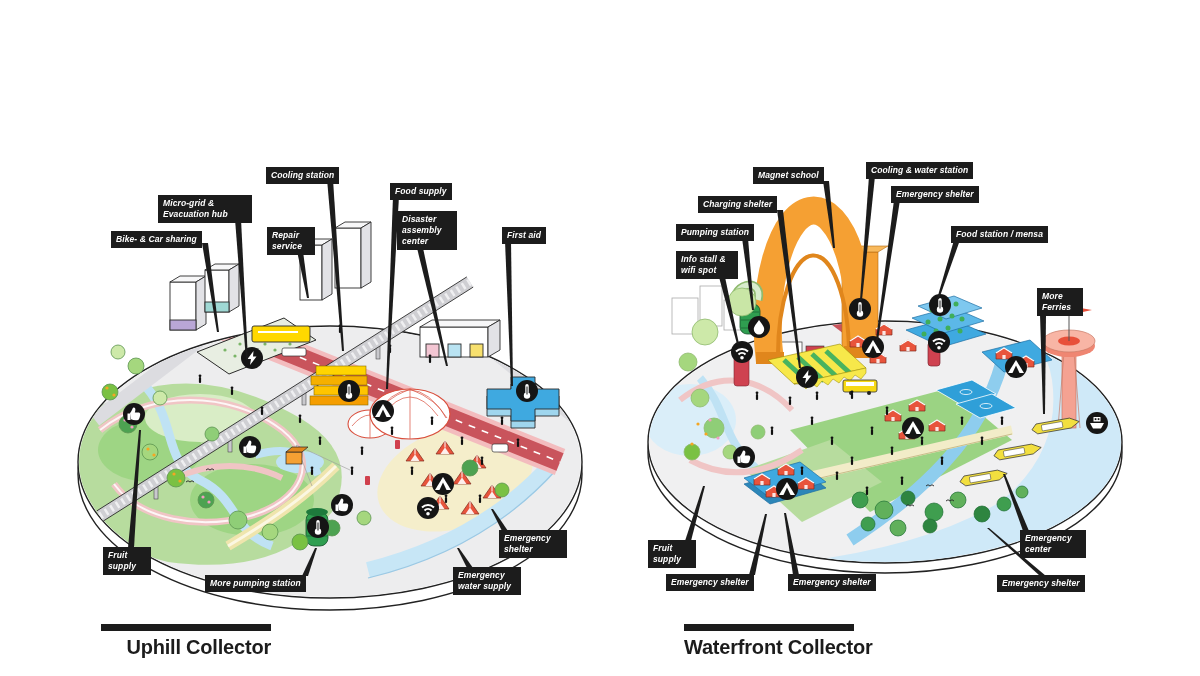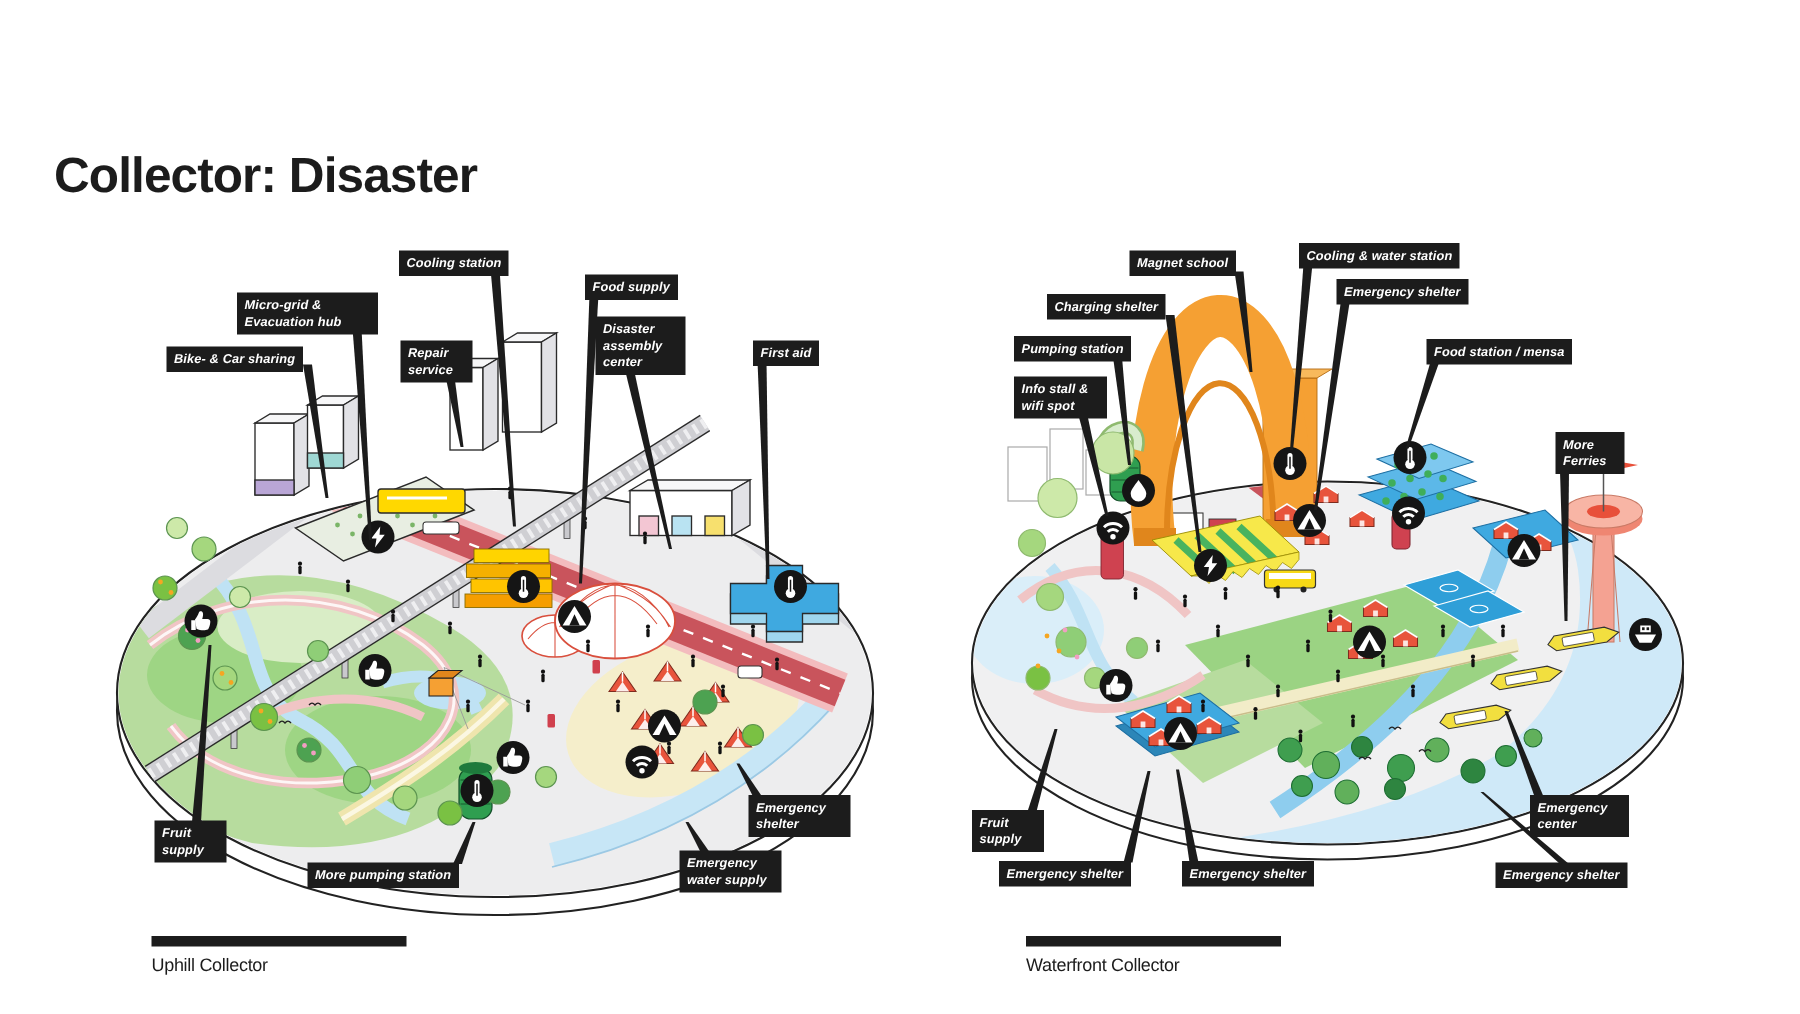--- a/index.html
+++ b/index.html
@@ -6,28 +6,27 @@
   .page{position:relative;width:1200px;height:676px;background:#fff;overflow:hidden;
         font-family:"Liberation Sans",sans-serif;}
   .art{position:absolute;left:0;top:0;z-index:1;}
   .page-title{position:absolute;left:36px;top:76px;z-index:3;
         font-size:33px;font-weight:bold;letter-spacing:-0.6px;color:#1c1c1c;white-space:nowrap;}
   .lbl{position:absolute;z-index:2;background:#1c1c1c;color:#fff;
        font-size:8.5px;font-weight:bold;line-height:1.3;padding:3px 5px;letter-spacing:.1px;font-style:italic;}
   .nw{white-space:nowrap;}
   .cap{position:absolute;z-index:2;}
   .cap-bar{width:170px;height:7px;background:#1c1c1c;margin-bottom:5px;}
-  .cap-text{font-size:12px;font-weight:normal;color:#1c1c1c;letter-spacing:-0.2px;white-space:nowrap;}
+  .cap-text{font-size:20px;font-weight:bold;color:#1c1c1c;letter-spacing:-0.2px;white-space:nowrap;text-align:right;}
 </style>
 </head>
 <body>
 
 <div class="page">
 
-<h1 class="page-title">Collector: Disaster</h1>
 
 <svg class="art" width="1200" height="676" viewBox="0 0 1200 676">
   <defs>
     <clipPath id="clipL">
           <ellipse cx="330" cy="462" rx="251" ry="135"></ellipse>
         </clipPath>
     <clipPath id="clipR">
           <ellipse cx="885" cy="442" rx="236" ry="120"></ellipse>
         </clipPath>
 

